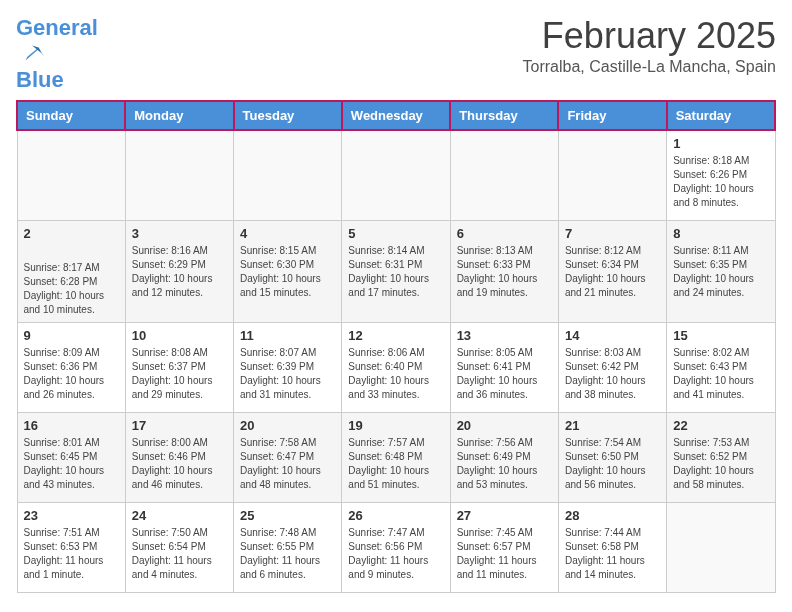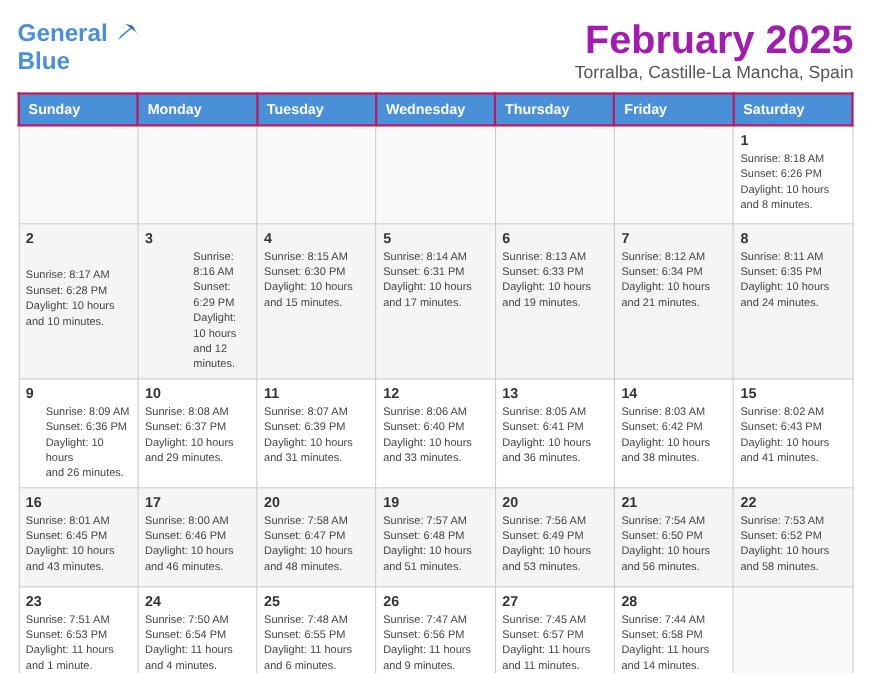--- a/index.html
+++ b/index.html
@@ -32,22 +32,22 @@
     .logo-icon {
       width: 28px;
       height: 28px;
       margin-left: 2px;
     }
     .title-block {
       text-align: right;
     }
     .month-title {
       font-size: 36px;
-      font-weight: bold;
-      color: #a21caf;
+      font-weight: normal;
+      color: #404040;
       line-height: 1.1;
     }
     .location-title {
       font-size: 16px;
       color: #555;
       margin-top: 2px;
     }
     .calendar-table {
       width: 100%;
       border-collapse: collapse;
@@ -86,21 +86,21 @@
     .row-shaded td {
       background: #f5f5f5;
     }
   </style>
 </head>
 <body>
 
 <div class="header-section">
   <div class="logo">
     <div>
-      <div style="display:flex;align-items:center;">
+      <div style="display:flex;flex-direction:column;">
         <div class="logo-text">
           <span>General</span>
         </div>
         <svg class="logo-icon" viewBox="0 0 30 30">
           <polygon points="8,22 22,10 28,18 22,8 10,18" fill="#4a90d9"></polygon>
           <polygon points="15,6 25,14 22,8" fill="#2a6faa"></polygon>
         </svg>
       </div>
       <div class="logo-text" style="color:#4a90d9;font-size:22px;font-weight:bold;">Blue</div>
     </div>
@@ -142,21 +142,21 @@
       <tr class="row-shaded">
         <td>
           <div class="day-number">2</div>
           <div class="day-info" style="white-space: pre-line; margin-top: 20px;">Sunrise: 8:17 AM
 Sunset: 6:28 PM
 Daylight: 10 hours
 and 10 minutes.</div>
         </td>
         <td>
           <div class="day-number">3</div>
-          <div class="day-info" style="white-space: pre-line; margin-left: 44px;">Sunrise: 8:16 AM
+          <div class="day-info" style="white-space: pre-line;">Sunrise: 8:16 AM
 Sunset: 6:29 PM
 Daylight: 10 hours
 and 12 minutes.</div>
         </td>
         <td>
           <div class="day-number">4</div>
           <div class="day-info" style="white-space: pre-line;">Sunrise: 8:15 AM
 Sunset: 6:30 PM
 Daylight: 10 hours
 and 15 minutes.</div>
@@ -186,21 +186,21 @@
           <div class="day-number">8</div>
           <div class="day-info" style="white-space: pre-line;">Sunrise: 8:11 AM
 Sunset: 6:35 PM
 Daylight: 10 hours
 and 24 minutes.</div>
         </td>
       </tr>
       <tr>
         <td>
           <div class="day-number">9</div>
-          <div class="day-info" style="white-space: pre-line; margin-left: 18px;">Sunrise: 8:09 AM
+          <div class="day-info" style="white-space: pre-line;">Sunrise: 8:09 AM
 Sunset: 6:36 PM
 Daylight: 10 hours
 and 26 minutes.</div>
         </td>
         <td>
           <div class="day-number">10</div>
           <div class="day-info" style="white-space: pre-line;">Sunrise: 8:08 AM
 Sunset: 6:37 PM
 Daylight: 10 hours
 and 29 minutes.</div>

